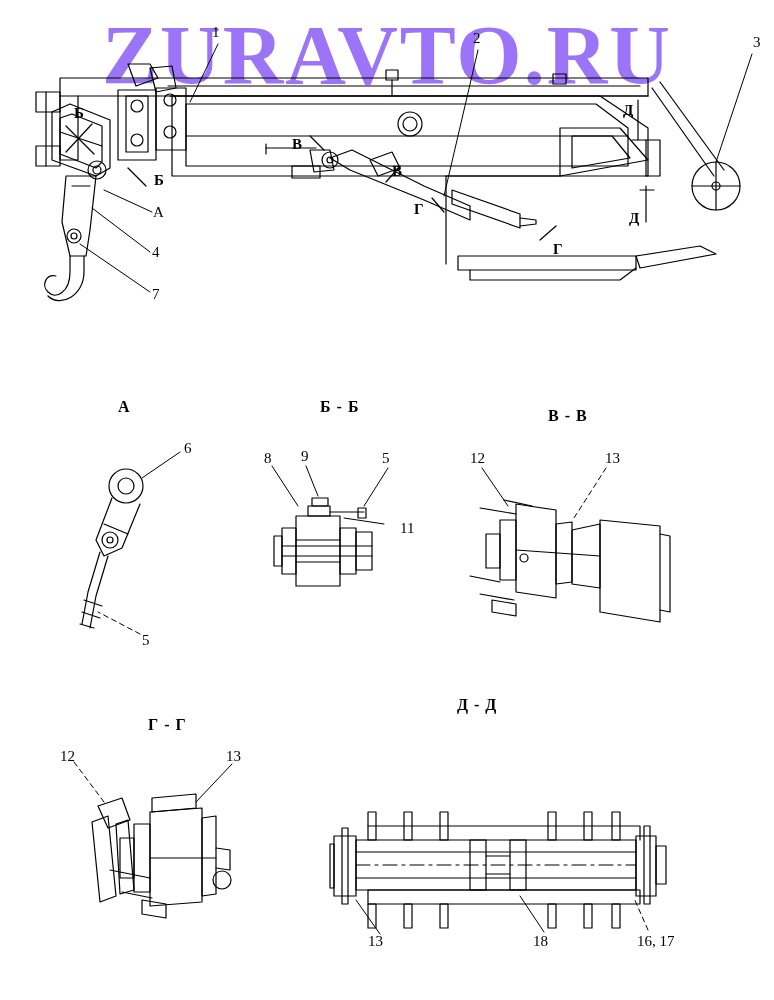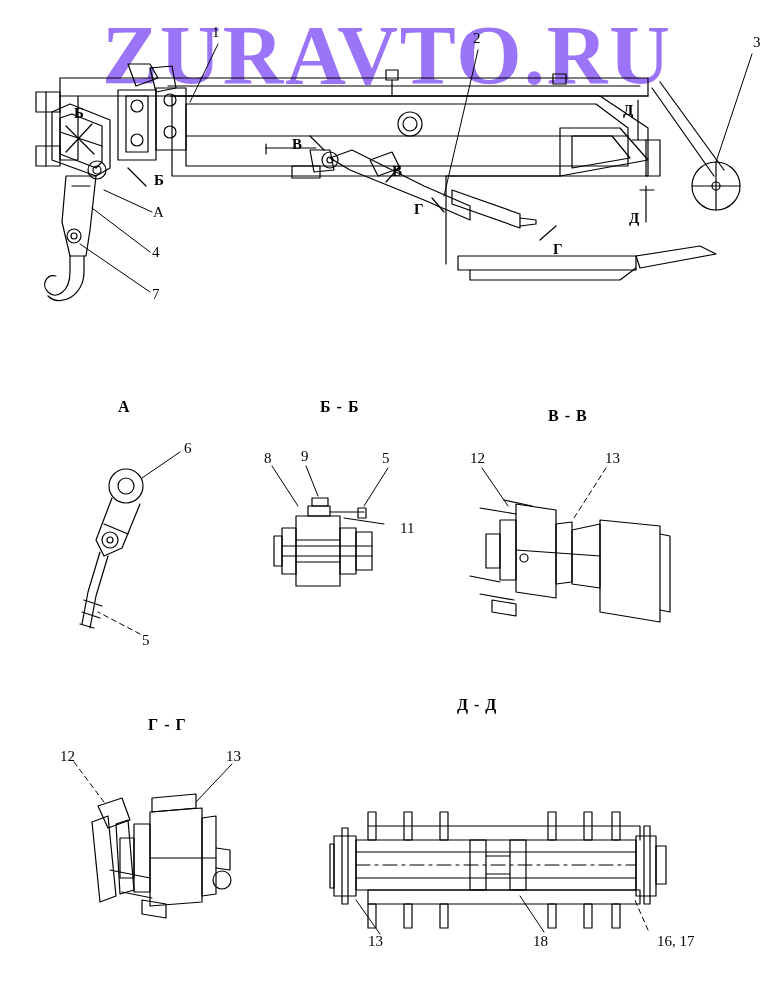--- a/index.html
+++ b/index.html
@@ -269,15 +269,15 @@
   <div class="lbl" style="left:400px;top:520px;">11</div>
 
   <div class="lbl" style="left:470px;top:450px;">12</div>
   <div class="lbl" style="left:605px;top:450px;">13</div>
 
   <div class="lbl" style="left:60px;top:748px;">12</div>
   <div class="lbl" style="left:226px;top:748px;">13</div>
 
   <div class="lbl" style="left:368px;top:933px;">13</div>
   <div class="lbl" style="left:533px;top:933px;">18</div>
-  <div class="lbl" style="left:657px;top:933px;">16, 17</div>
+  <div class="lbl" style="left:637px;top:933px;">16, 17</div>
 
 </div>
 
 </body></html>

